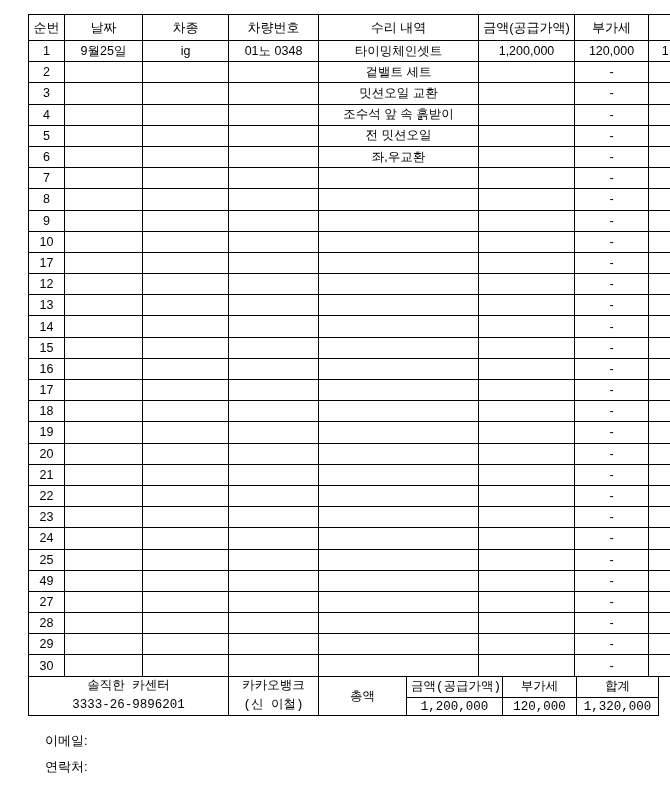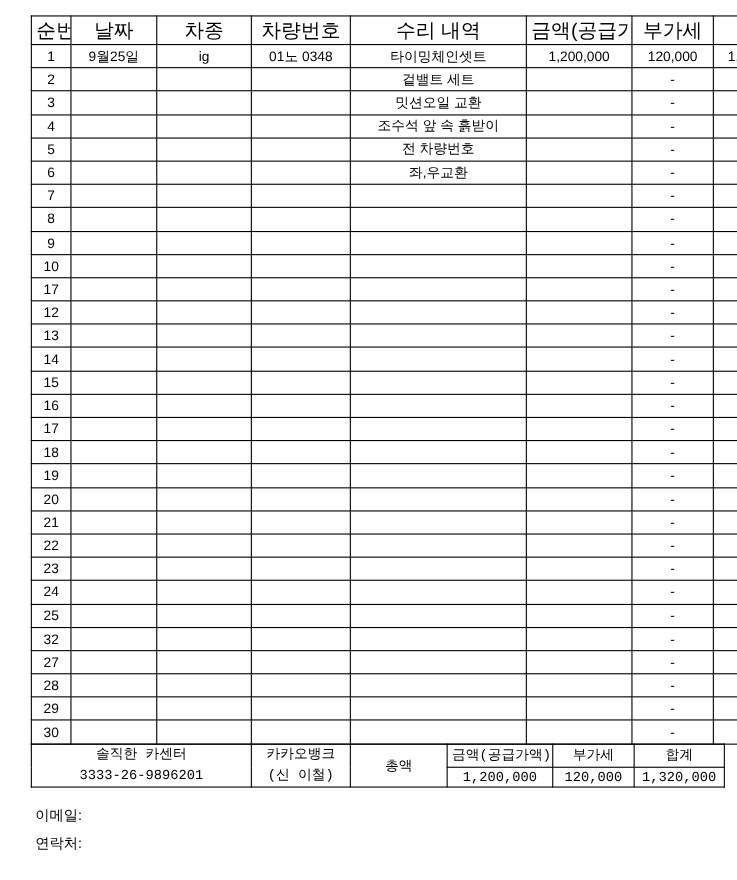--- a/index.html
+++ b/index.html
@@ -32,21 +32,21 @@
     padding: 0 4px;
     font-size: 12.5px;
     font-weight: normal;
     text-align: center;
     vertical-align: middle;
     overflow: hidden;
     white-space: nowrap;
     box-sizing: border-box;
   }
   table.repair thead td {
-    font-size: 18px;
+    font-size: 13px;
     height: 26px;
   }
   .c-no    { width: 36px; }
   .c-date  { width: 78px; }
   .c-model { width: 86px; }
   .c-plate { width: 90px; }
   .c-desc  { width: 160px; }
   .c-amt   { width: 96px; }
   .c-vat   { width: 74px; }
   .c-total { width: 82px; }
@@ -90,20 +90,21 @@
   }
   .contact {
     margin-top: 12px;
     padding-left: 4px;
     font-size: 13px;
     line-height: 2.0;
   }
   .contact .row {
     display: flex;
     align-items: flex-end;
+    margin-left: 13px;
   }
   .contact .lbl {
     width: 72px;
     flex: 0 0 72px;
   }
   .contact .val {
     flex: 0 0 auto;
   }
 </style>
 </head>
@@ -173,21 +174,21 @@
           <td>조수석 앞 속 흙받이</td>
           <td class="num"></td>
           <td class="dash">-</td>
           <td class="dash">-</td>
         </tr>
         <tr>
           <td>5</td>
           <td></td>
           <td></td>
           <td></td>
-          <td>전 차량번호</td>
+          <td>전 밋션오일</td>
           <td class="num"></td>
           <td class="dash">-</td>
           <td class="dash">-</td>
         </tr>
         <tr>
           <td>6</td>
           <td></td>
           <td></td>
           <td></td>
           <td>좌,우교환</td>
@@ -379,21 +380,21 @@
           <td>25</td>
           <td></td>
           <td></td>
           <td></td>
           <td></td>
           <td class="num"></td>
           <td class="dash">-</td>
           <td class="dash">-</td>
         </tr>
         <tr>
-          <td>32</td>
+          <td>49</td>
           <td></td>
           <td></td>
           <td></td>
           <td></td>
           <td class="num"></td>
           <td class="dash">-</td>
           <td class="dash">-</td>
         </tr>
         <tr>
           <td>27</td>

